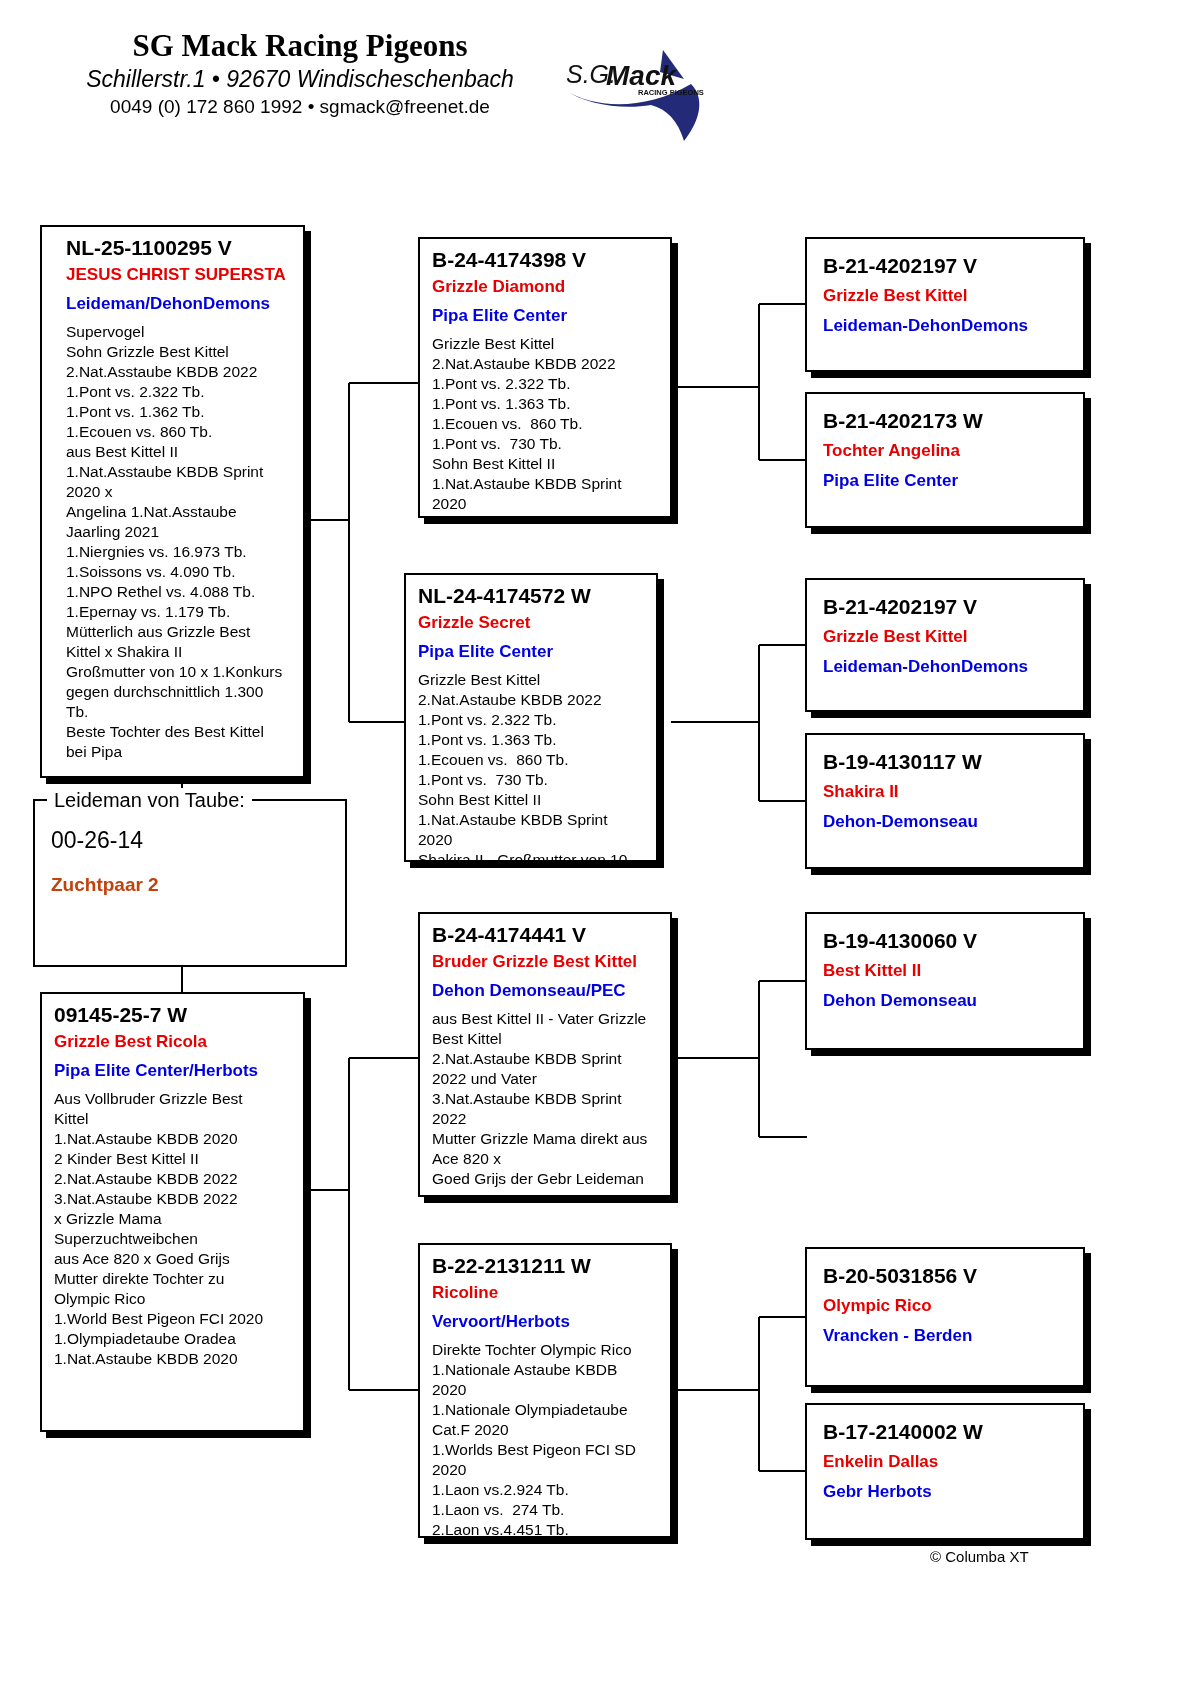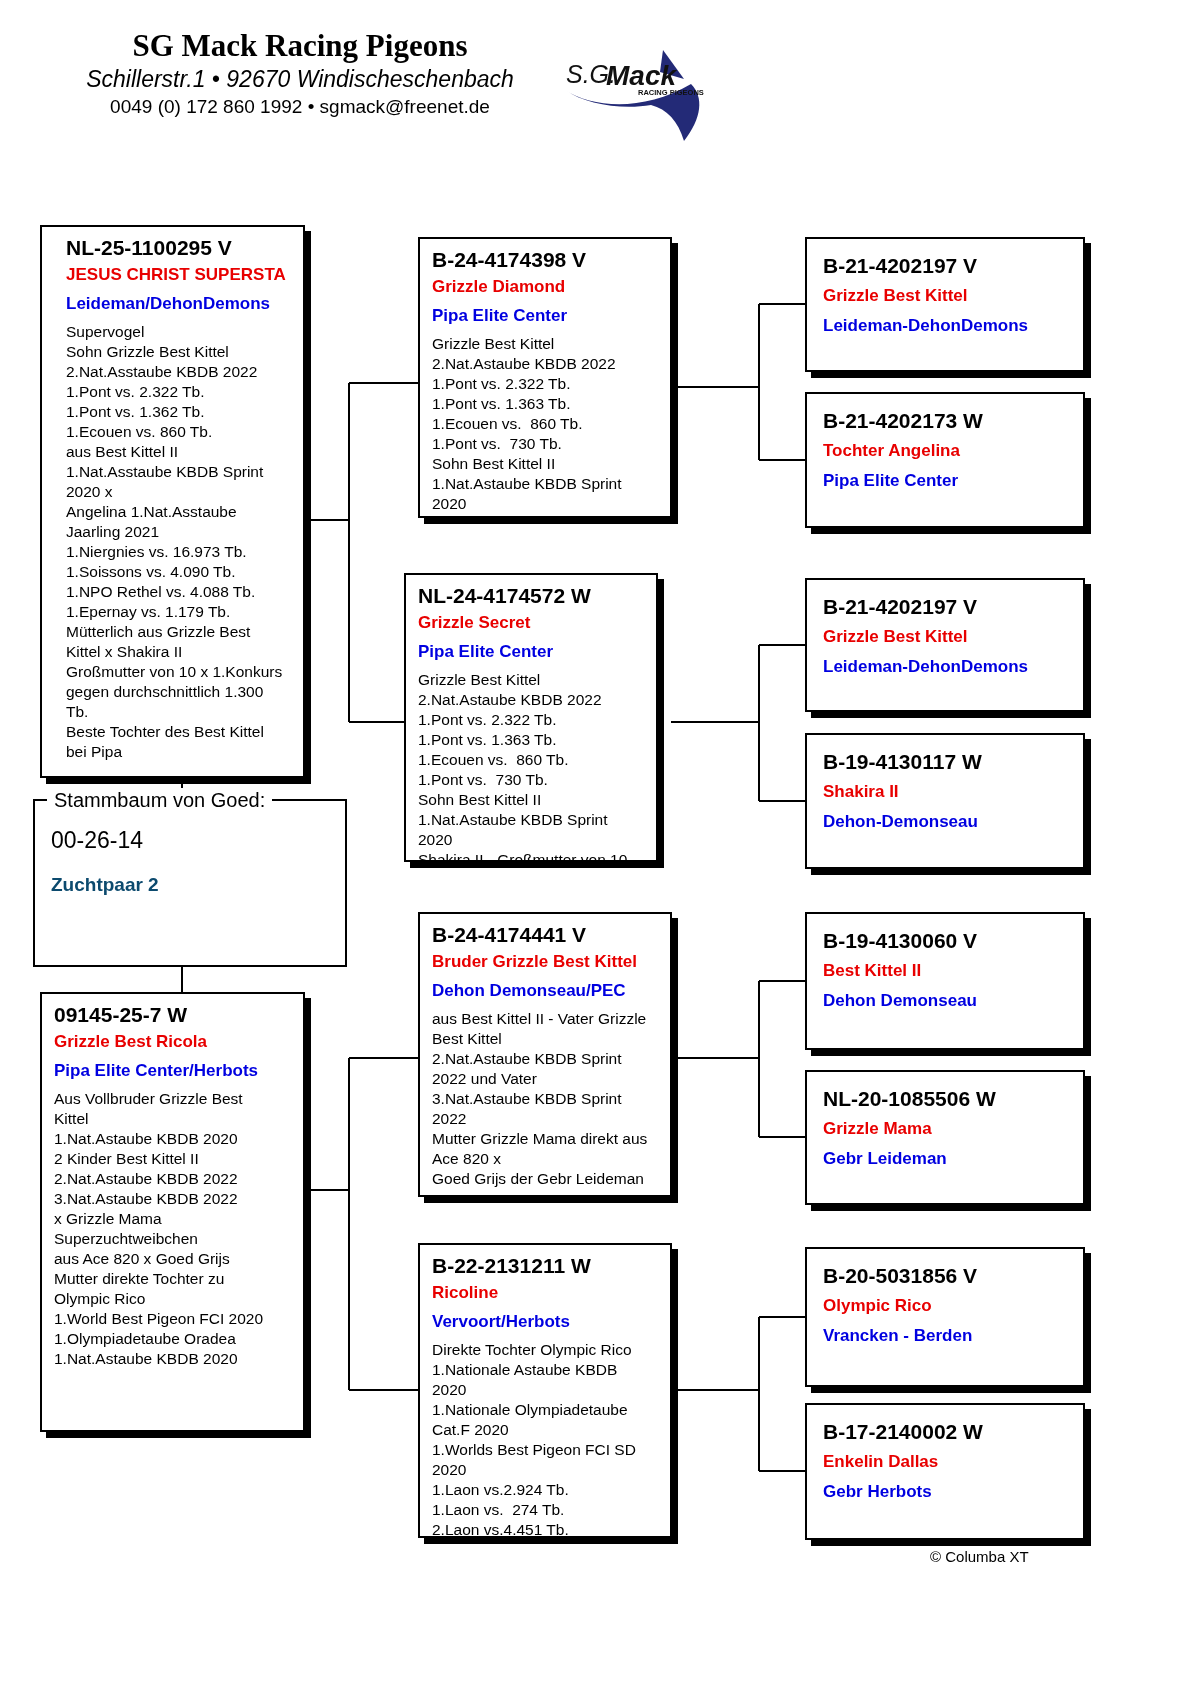--- a/index.html
+++ b/index.html
@@ -29,21 +29,21 @@
   
   .subject{
     position:absolute;left:33px;top:799px;width:314px;height:168px;
     border:2px solid #000;box-sizing:border-box;background:#fff;
   }
   .subject-legend{
     position:absolute;top:-13px;left:12px;background:#fff;padding:0 7px;
     font-size:20px;line-height:24px;white-space:nowrap;
   }
   .subject-ring{font-size:23px;font-weight:normal;margin:26px 0 20px 16px;}
-  .subject-name{font-size:19px;font-weight:bold;color:#0c4a6e;margin-left:16px;}
+  .subject-name{font-size:19px;font-weight:bold;color:#c2410c;margin-left:16px;}
   
   .connectors{position:absolute;left:0;top:0;}
   .copyright{position:absolute;left:930px;top:1548px;width:157px;text-align:left;font-size:15px;}
 </style>
 </head>
 <body>
 
 <div id="canvas">
 
   <svg class="connectors" width="1190" height="1683">
@@ -85,21 +85,21 @@
 
   <svg class="logo" viewBox="0 0 150 95">
     <path d="M100,2 L121,31 L97,24 Z" fill="#232a77"></path>
     <path d="M2,42 C30,60 80,64 128,36 C141,49 139,70 121,93 C115,73 104,61 88,57 C58,62 22,56 2,42 Z" fill="#232a77"></path>
     <text x="3" y="35" font-size="25" font-style="italic" fill="#111">S.G.</text>
     <text x="43" y="37" font-size="28" font-style="italic" font-weight="bold" fill="#111">Mack</text>
     <text x="75" y="47" font-size="7.5" font-weight="bold" fill="#111">RACING PIGEONS</text>
   </svg>
 
   <div class="subject">
-    <div class="subject-legend">Stammbaum von Goed:</div>
+    <div class="subject-legend">Leideman von Taube:</div>
     <div class="subject-ring">00-26-14</div>
     <div class="subject-name">Zuchtpaar 2</div>
   </div>
 
   <div class="pbox" style="left:40px;top:225px;width:265px;height:553px;padding-left:24px;">
     <div class="ring">NL-25-1100295 V</div>
     <div class="pname">JESUS CHRIST SUPERSTA</div>
     <div class="strain">Leideman/DehonDemons</div>
     <div class="pbody">Supervogel
 Sohn Grizzle Best Kittel
@@ -231,25 +231,20 @@
     <div class="pname">Shakira II</div>
     <div class="strain">Dehon-Demonseau</div>
   </div>
 
   <div class="pbox rbox" style="left:805px;top:912px;width:280px;height:138px;">
     <div class="ring">B-19-4130060 V</div>
     <div class="pname">Best Kittel II</div>
     <div class="strain">Dehon Demonseau</div>
   </div>
 
-  <div class="pbox rbox" style="left:805px;top:1070px;width:280px;height:135px;">
-    <div class="ring">NL-20-1085506 W</div>
-    <div class="pname">Grizzle Mama</div>
-    <div class="strain">Gebr Leideman</div>
-  </div>
 
   <div class="pbox rbox" style="left:805px;top:1247px;width:280px;height:140px;">
     <div class="ring">B-20-5031856 V</div>
     <div class="pname">Olympic Rico</div>
     <div class="strain">Vrancken - Berden</div>
   </div>
 
   <div class="pbox rbox" style="left:805px;top:1403px;width:280px;height:137px;">
     <div class="ring">B-17-2140002 W</div>
     <div class="pname">Enkelin Dallas</div>

